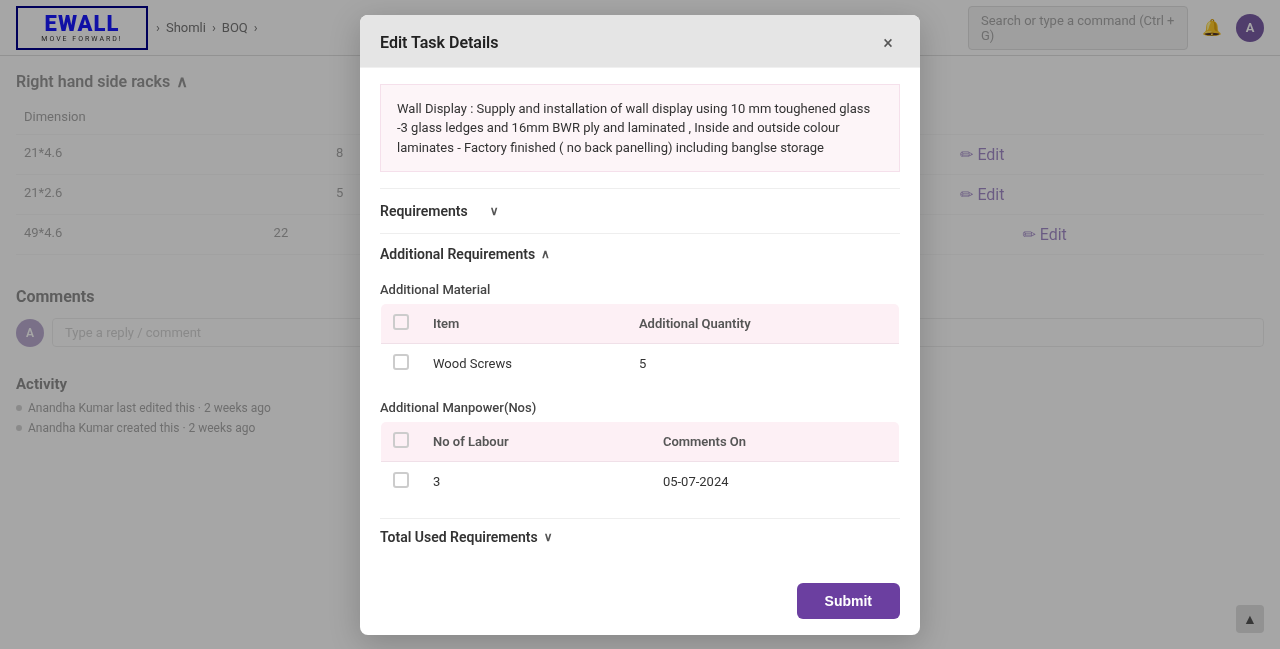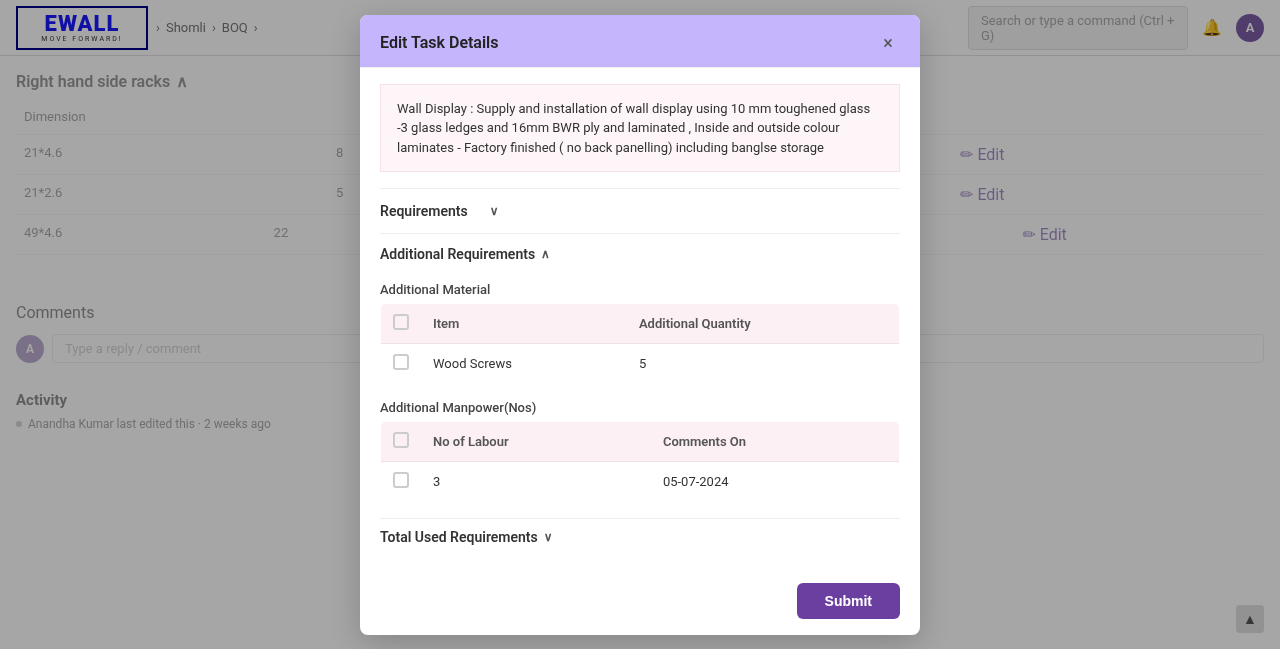--- a/index.html
+++ b/index.html
@@ -155,24 +155,23 @@
     }
 
     
     .comments-section {
       padding: 16px;
       opacity: 0.5;
     }
 
     .comments-title {
       font-size: 16px;
-      font-weight: 400;
+      font-weight: 700;
       color: #222;
       margin-bottom: 12px;
-      margin-top: 16px;
     }
 
     .comment-input-row {
       display: flex;
       align-items: center;
       gap: 8px;
       margin-bottom: 12px;
     }
 
     .comment-avatar {
@@ -250,21 +249,21 @@
     }
 
     .modal-header {
       display: flex;
       align-items: center;
       justify-content: space-between;
       padding: 16px 20px 12px;
       border-bottom: 1px solid #f0f0f0;
       position: sticky;
       top: 0;
-      background: #c4b5fd;
+      background: #e5e5e5;
       z-index: 10;
     }
 
     .modal-title {
       font-size: 16px;
       font-weight: 600;
       color: #222;
     }
 
     .close-btn {
@@ -491,20 +490,24 @@
       <div class="comment-avatar">A</div>
       <div class="comment-input">Type a reply / comment</div>
     </div>
   </div>
 
   <div class="activity-section">
     <div class="activity-title">Activity</div>
     <div class="activity-item">
       <div class="activity-dot"></div>
       <span>Anandha Kumar last edited this · 2 weeks ago</span>
+    </div>
+    <div class="activity-item">
+      <div class="activity-dot"></div>
+      <span>Anandha Kumar created this · 2 weeks ago</span>
     </div>
   </div>
 
   <div class="scroll-top-btn">▲</div>
 </div>
 
 <div class="overlay">
   <div class="modal">
 
     <div class="modal-header">

